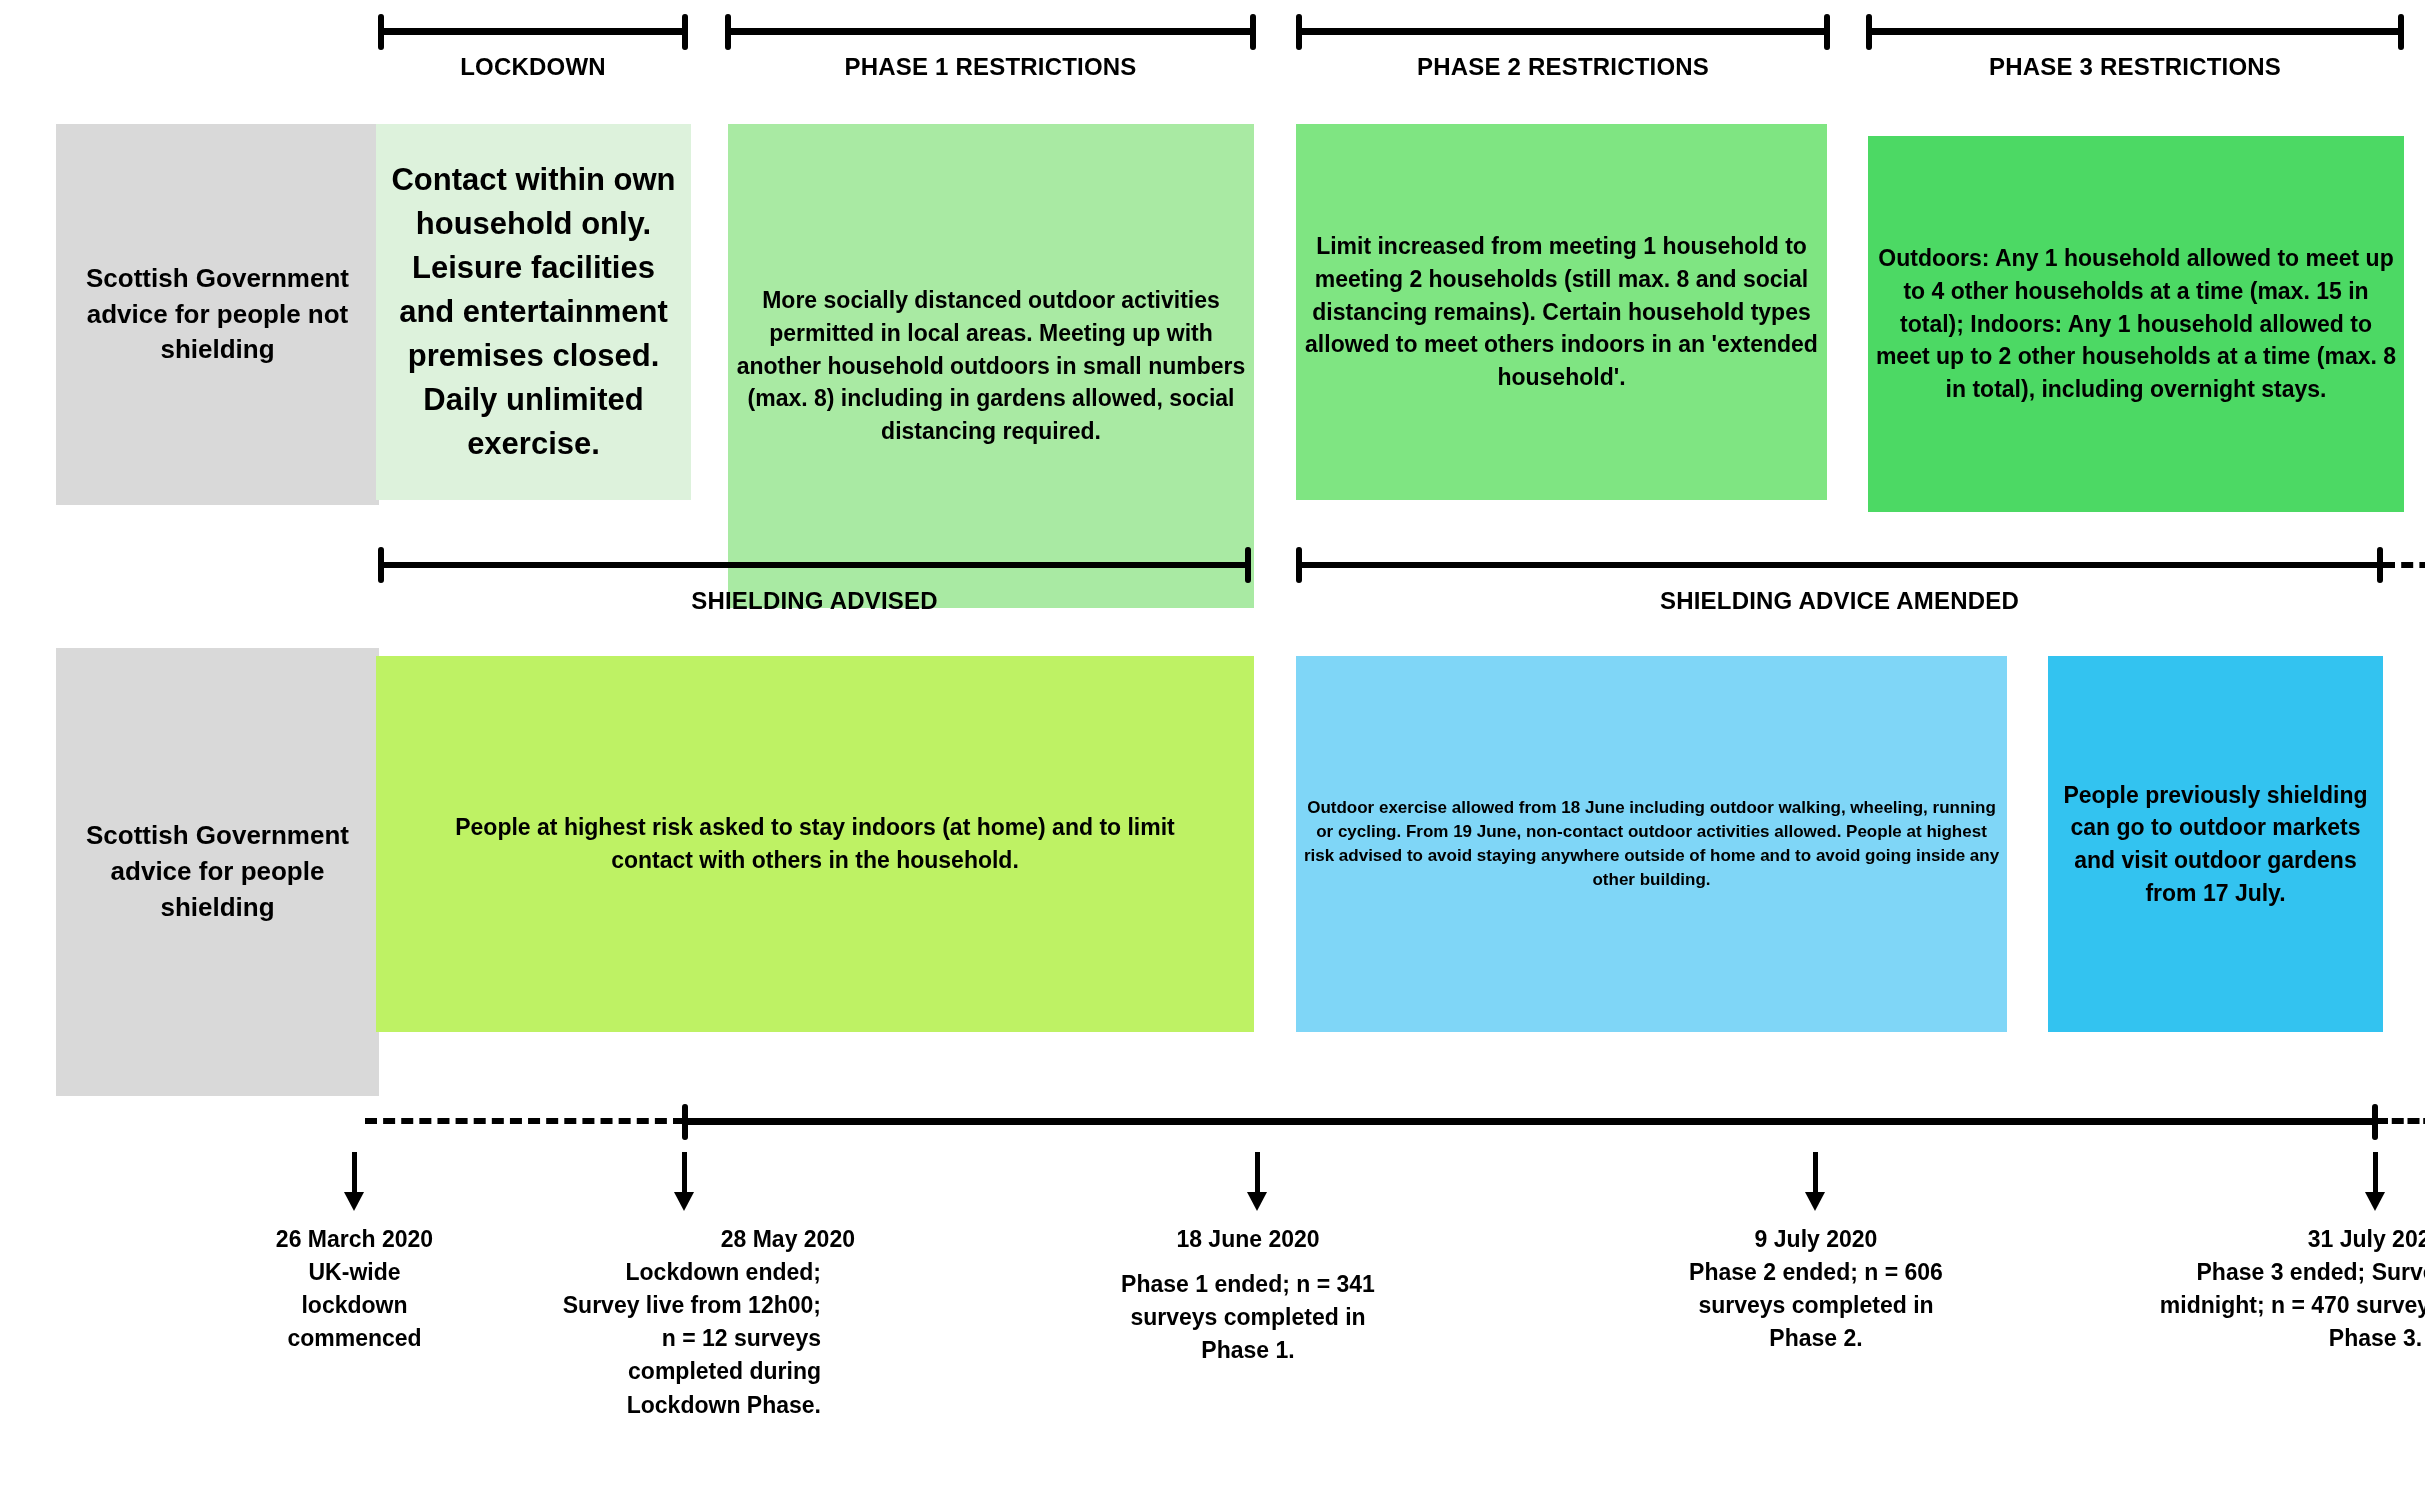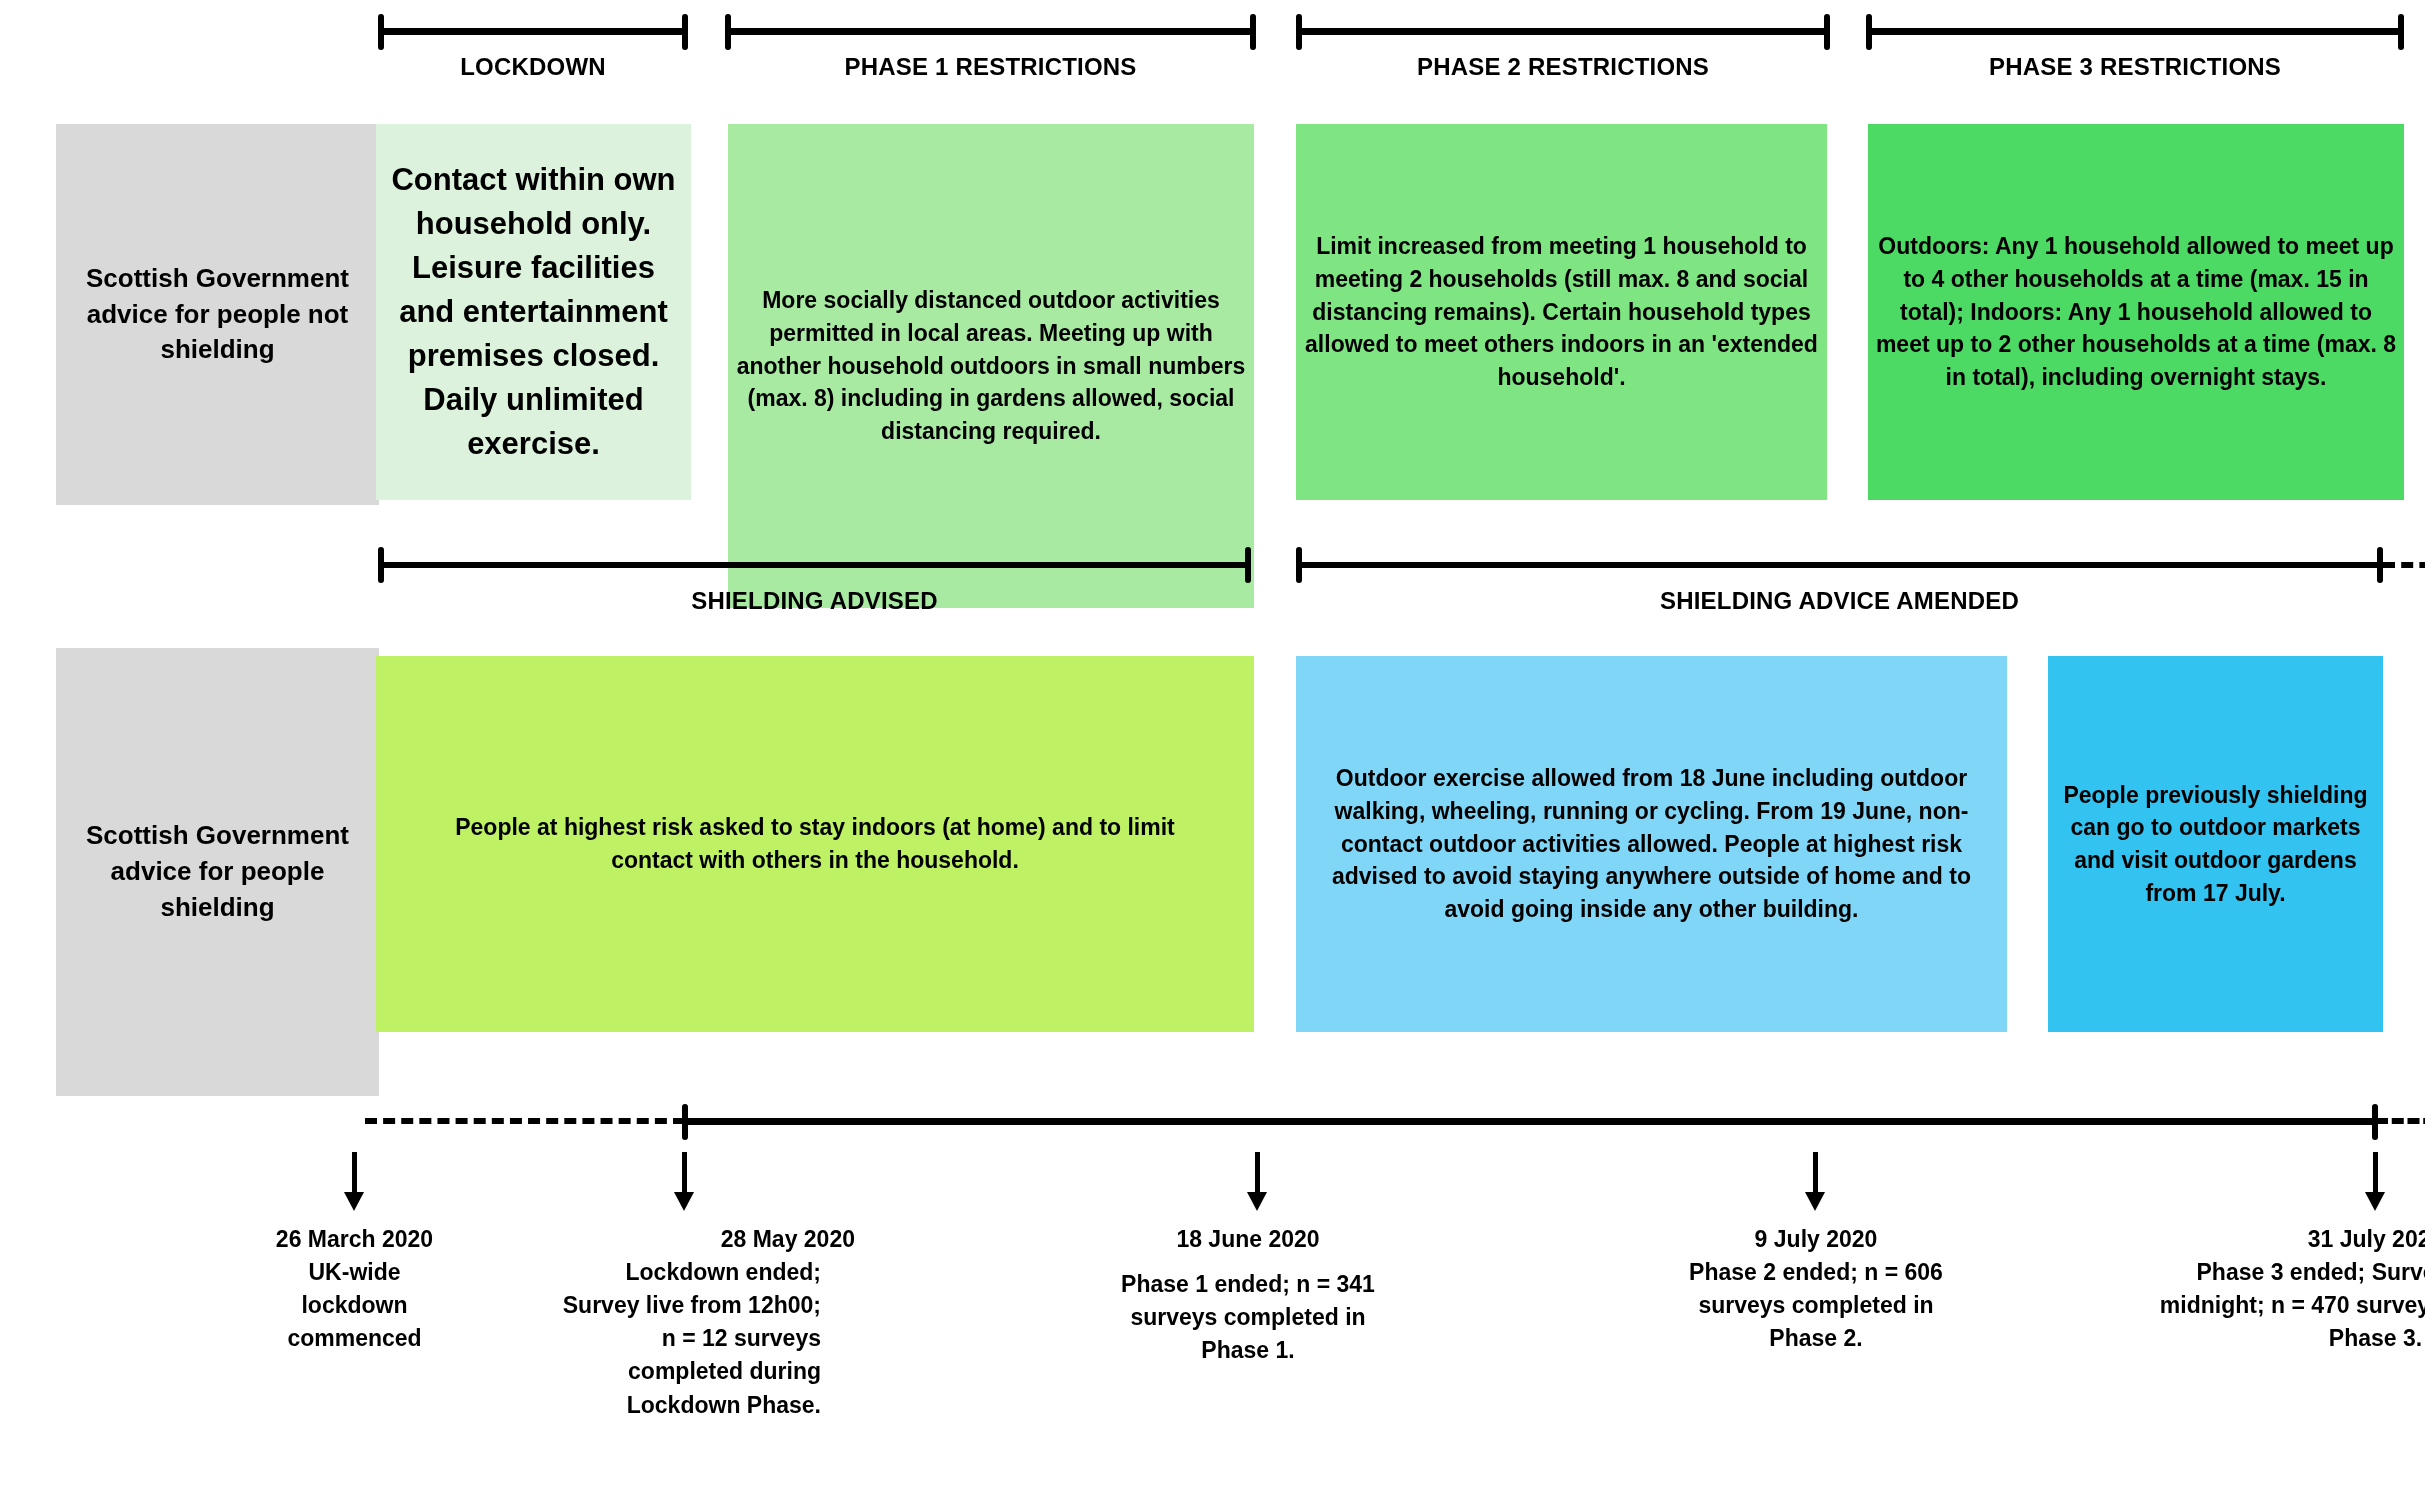--- a/index.html
+++ b/index.html
@@ -180,21 +180,21 @@
   </div>
 
   <div class="cbox green2" style="left:728px; top:124px; width:526px; height:484px; font-size:23px;">
     <span>More socially distanced outdoor activities permitted in local areas. Meeting up with another household outdoors in small numbers (max. 8) including in gardens allowed, social distancing required.</span>
   </div>
 
   <div class="cbox green3" style="left:1296px; top:124px; width:531px; height:376px; font-size:23px;">
     <span>Limit increased from meeting 1 household to meeting 2 households (still max. 8 and social distancing remains). Certain household types allowed to meet others indoors in an 'extended household'.</span>
   </div>
 
-  <div class="cbox green4" style="left:1868px; top:124px; width:536px; height:376px; font-size:23px;">
+  <div class="cbox green4" style="left:1868px; top:136px; width:536px; height:376px; font-size:23px;">
     <span>Outdoors: Any 1 household allowed to meet up to 4 other households at a time (max. 15 in total); Indoors: Any 1 household allowed to meet up to 2 other households at a time (max. 8 in total), including overnight stays.</span>
   </div>
 
   <div class="bracket abs" style="left:378px; top:547px; width:873px;">
     <div class="cap left"></div>
     <div class="bar"></div>
     <div class="cap right"></div>
   </div>
   <div class="bracket-label" style="left:378px; top:587px; width:873px;">SHIELDING ADVISED</div>
 
@@ -208,21 +208,21 @@
   <div class="dashline" style="left:2383px; top:562px; width:376px;"></div>
   <div class="bracket-label" style="left:2377px; top:587px; width:383px; font-size:22px;">SHIELDING PAUSED</div>
   <div class="bracket-label" style="left:2377px; top:621px; width:383px; font-size:16.5px;">(from 1 August 2020)</div>
 
   <div class="rowlabel" style="left:22px; top:648px; width:323px; height:448px;">Scottish Government advice for people shielding</div>
 
   <div class="cbox blue1" style="left:376px; top:656px; width:878px; height:376px; font-size:23px;">
     <span style="max-width:728px;">People at highest risk asked to stay indoors (at home) and to limit contact with others in the household.</span>
   </div>
 
-  <div class="cbox blue2" style="left:1296px; top:656px; width:711px; height:376px; font-size:23px;">
+  <div class="cbox blue2" style="left:1296px; top:656px; width:711px; height:376px; font-size:17px;">
     <span>Outdoor exercise allowed from 18 June including outdoor walking, wheeling, running or cycling. From 19 June, non-contact outdoor activities allowed. People at highest risk advised to avoid staying anywhere outside of home and to avoid going inside any other building.</span>
   </div>
 
   <div class="cbox blue3" style="left:2048px; top:656px; width:335px; height:376px; font-size:23px;">
     <span>People previously shielding can go to outdoor markets and visit outdoor gardens from 17 July.</span>
   </div>
 
   <div class="dashline" style="left:365px; top:1118px; width:320px;"></div>
   <div class="tl-line" style="left:684px; top:1118px; width:1693px;"></div>
   <div class="dashline" style="left:2376px; top:1118px; width:75px;"></div>

